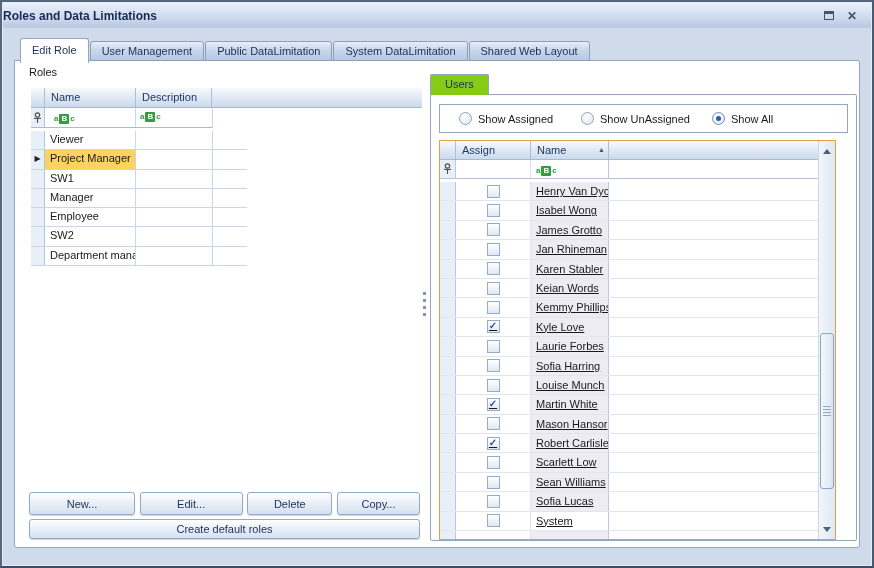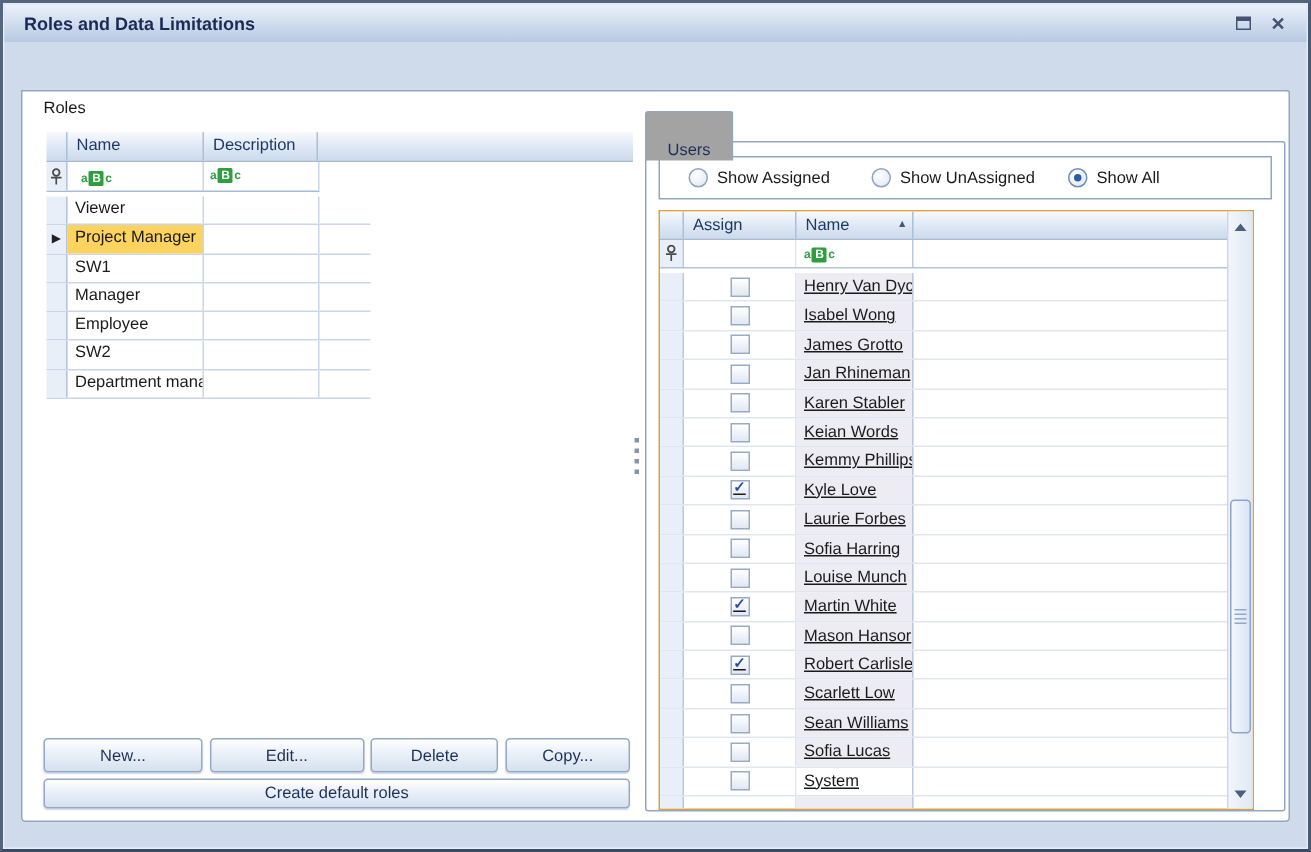--- a/index.html
+++ b/index.html
@@ -5,21 +5,21 @@
   * { margin:0; padding:0; box-sizing:border-box; }
   body { width:874px; height:568px; font-family:"Liberation Sans", sans-serif; font-size:11px; color:#1a1a1a; }
 
   .dialog { position:relative; width:874px; height:568px; background:#cfdbeb;
             border:2px solid #54657e; border-bottom-color:#3a4a62; border-right-color:#4a5a72;
             box-shadow: inset 0 0 0 1px #e6edf7; }
 
   
   .titlebar { position:absolute; left:1px; top:1px; right:1px; height:25px;
               background:linear-gradient(#eaf1fb,#ccd9ec 60%,#b9c9e2); display:flex; align-items:center; }
-  .title { margin-left:13px; font-size:12px; font-weight:bold; color:#1b2a55; }
+  .title { margin-left:0; font-size:12px; font-weight:bold; color:#1b2a55; }
   .winbtns { margin-left:auto; margin-right:12px; display:flex; gap:9px; align-items:center; }
   .wb { width:14px; height:14px; display:flex; align-items:center; justify-content:center; cursor:default; }
   .maxglyph { width:10px; height:9px; border:1px solid #44536e; border-top:3px solid #44536e; }
   .closeglyph { font-size:12px; font-weight:bold; color:#44536e; line-height:1; }
 
   
   .tabstrip { position:absolute; left:18px; top:36px; display:flex; align-items:flex-start; z-index:3; }
   .tab { height:20px; line-height:19px; margin-top:3px; padding:0 11px; margin-right:1px;
          background:linear-gradient(#e6eef9,#c9d7eb 45%,#b7c9e2); border:1px solid #8aa0bd;
          border-radius:3px 3px 0 0; color:#1d3158; cursor:default; }
@@ -64,22 +64,22 @@
          display:flex; align-items:center; justify-content:center; cursor:default; }
   .b-new { width:106px; } .b-edit { width:103px; } .b-del { width:85px; } .b-copy { width:83px; }
   .btn.create { position:absolute; left:14px; top:458px; width:391px; height:20px; }
 
   
   .splitter { position:absolute; left:407px; top:231px; width:5px; height:32px;
               display:flex; flex-direction:column; gap:4px; align-items:center; cursor:col-resize; }
   .splitter i { width:3px; height:3px; background:#8b93a3; }
 
   
-  .users-tab { position:absolute; left:415px; top:13px; height:21px; line-height:19px; padding:16px 14px;
-               background:#a3a3a3; border:1px solid #93a6c0; border-bottom:none; border-radius:2px 2px 0 0;
+  .users-tab { position:absolute; left:415px; top:13px; height:21px; line-height:19px; padding:0 14px;
+               background:#84cc16; border:1px solid #93a6c0; border-bottom:none; border-radius:2px 2px 0 0;
                color:#1d3158; z-index:2; cursor:default; }
   .right-panel { position:absolute; left:415px; top:33px; width:427px; height:447px;
                  background:#fff; border:1px solid #93a6c0; border-radius:2px; }
   .radio-box { position:absolute; left:8px; top:9px; width:409px; height:29px; border:1px solid #93a6c0;
                display:flex; align-items:center; padding-left:19px; }
   .radio-item { display:flex; align-items:center; gap:6px; cursor:default; }
   .ri-1 { width:122px; } .ri-2 { width:131px; }
   .radio { width:13px; height:13px; border-radius:50%; border:1px solid #8fa3bf;
            background:radial-gradient(circle at 35% 30%, #ffffff, #dfe7f2); position:relative; }
   .radio-item.sel .radio { border-color:#6d8cba; }
@@ -140,20 +140,27 @@
     <span class="winbtns">
       <span class="wb">
           <span class="maxglyph"></span>
         </span>
       <span class="wb">
           <span class="closeglyph">✕</span>
         </span>
     </span>
   </div>
 
+  <div class="tabstrip">
+    <div class="tab active">Edit Role</div>
+    <div class="tab">User Management</div>
+    <div class="tab">Public DataLimitation</div>
+    <div class="tab">System DataLimitation</div>
+    <div class="tab">Shared Web Layout</div>
+  </div>
 
   <div class="page">
 
     <div class="roles-label">Roles</div>
 
     <div class="rg">
       <div class="rg-header">
         <div class="rg-h-ind"></div>
         <div class="rg-h-name">Name</div>
         <div class="rg-h-desc">Description</div>

